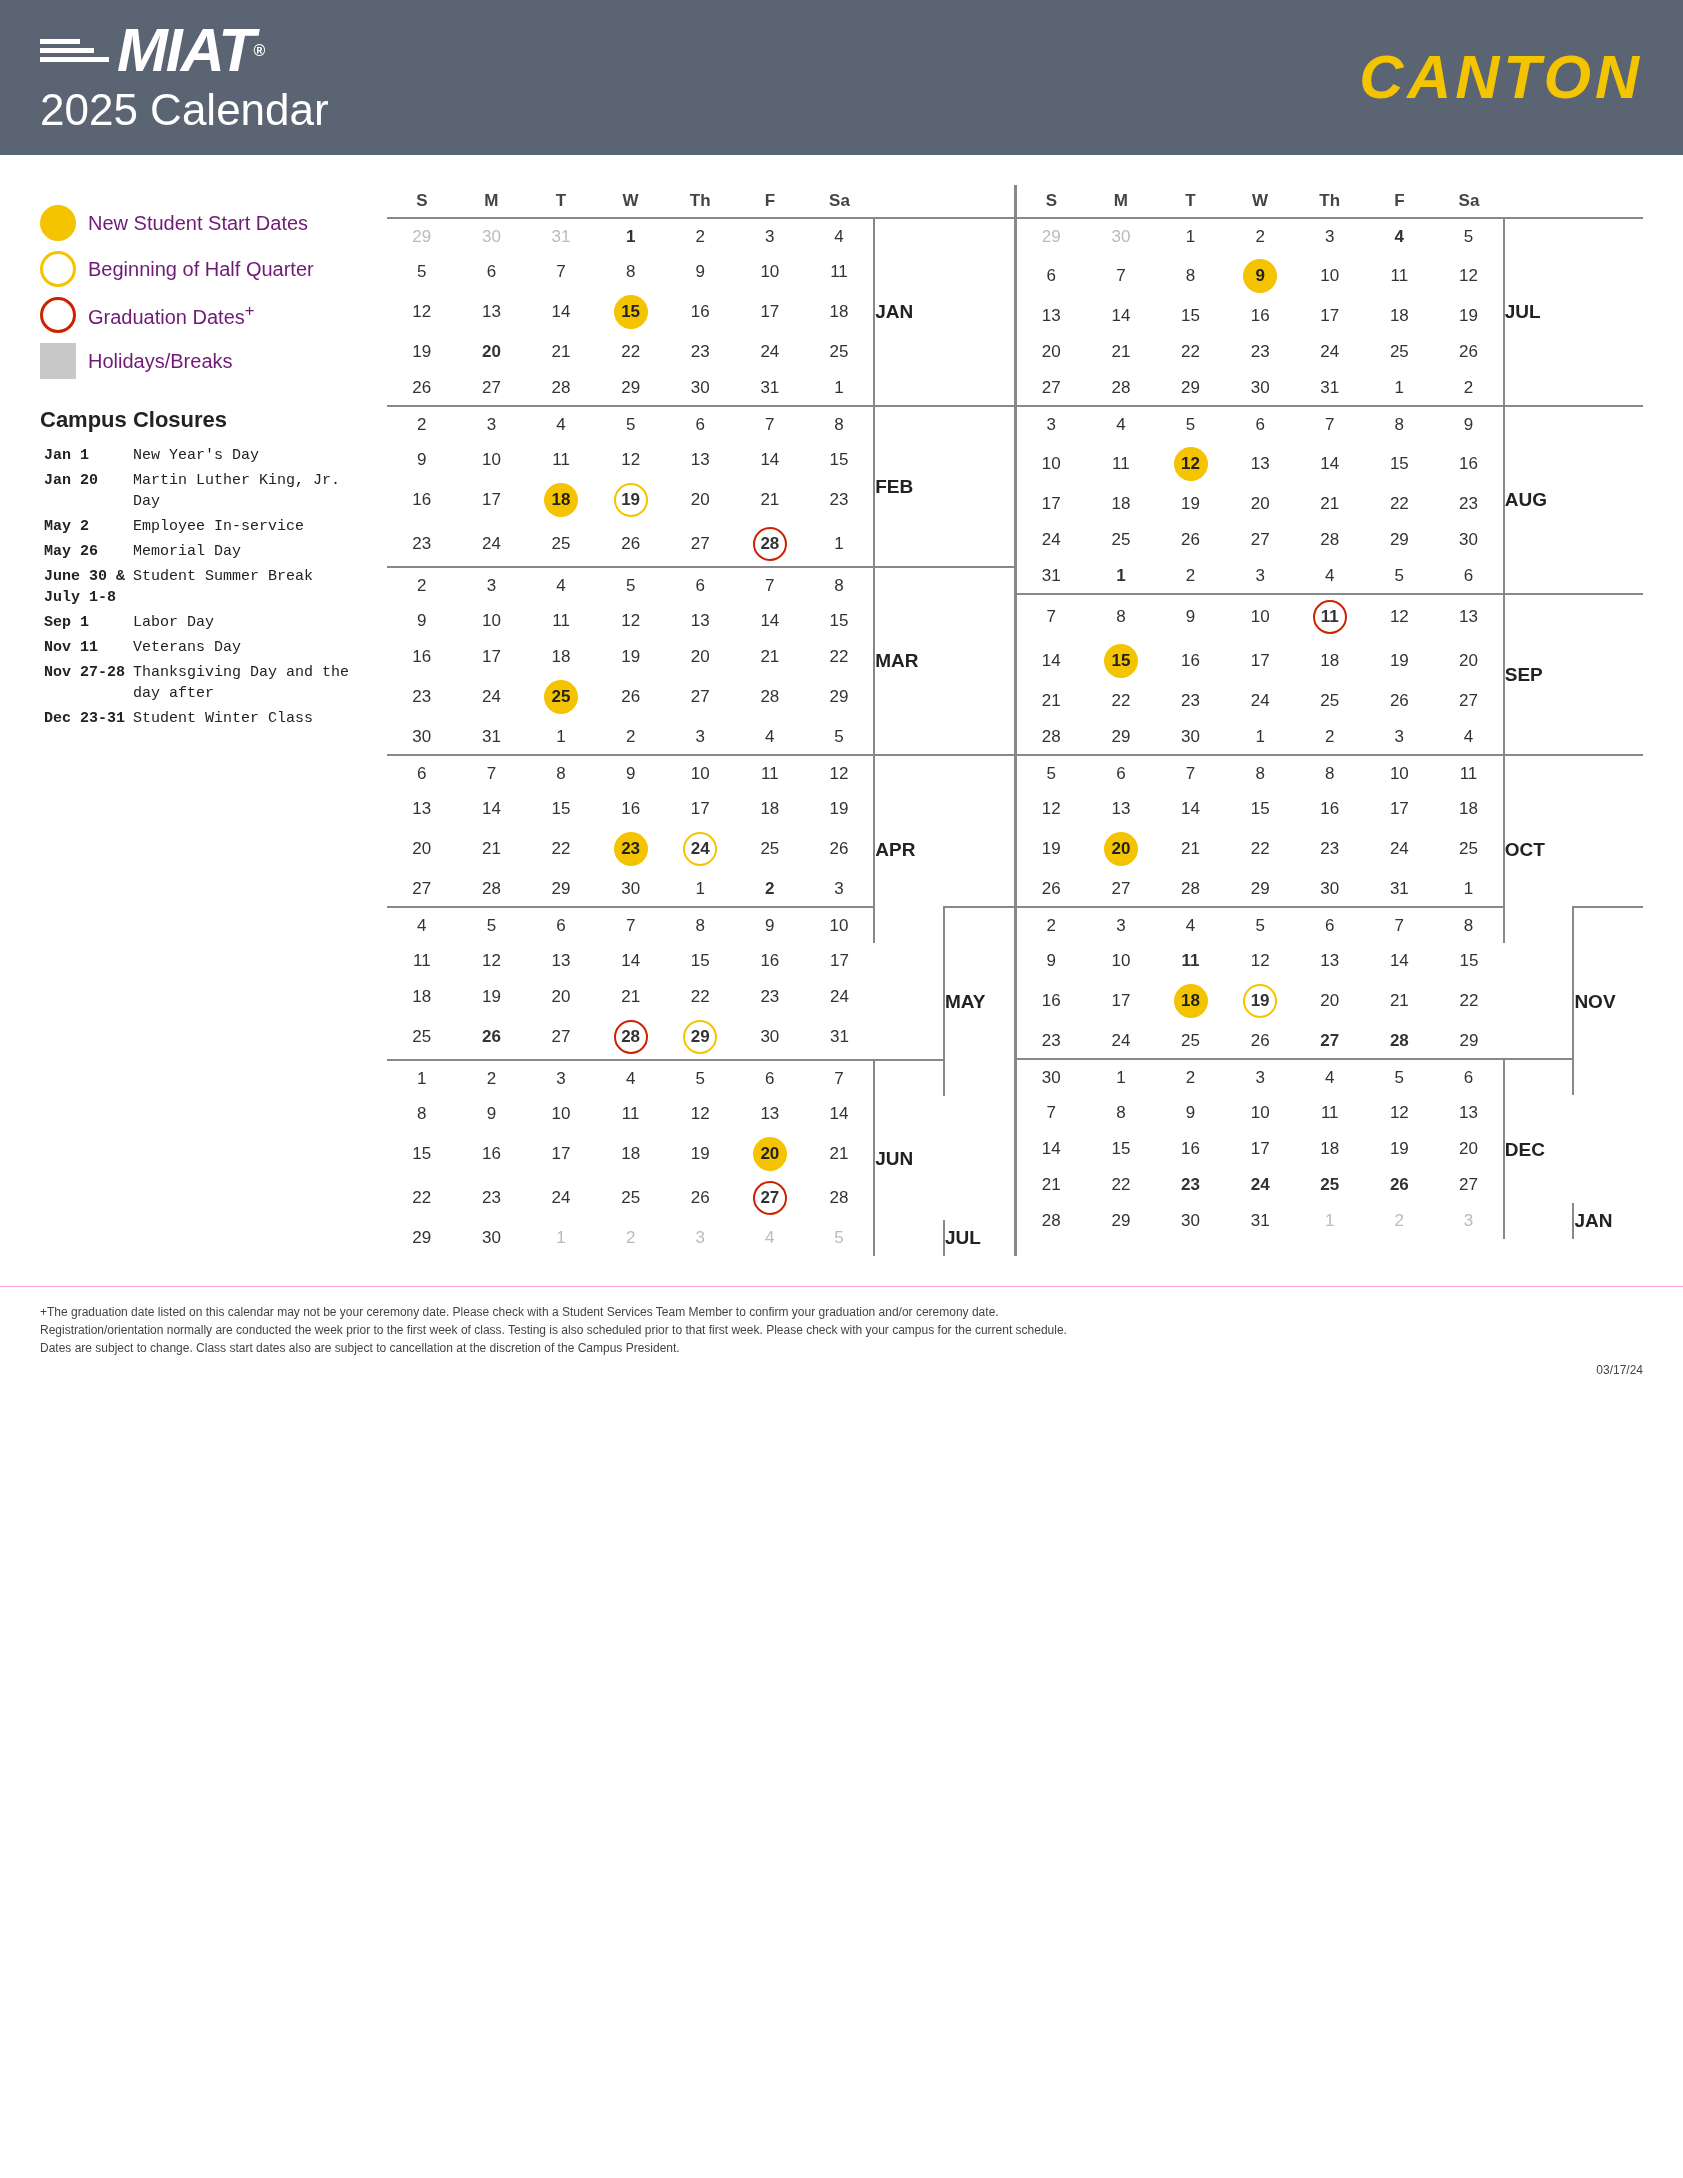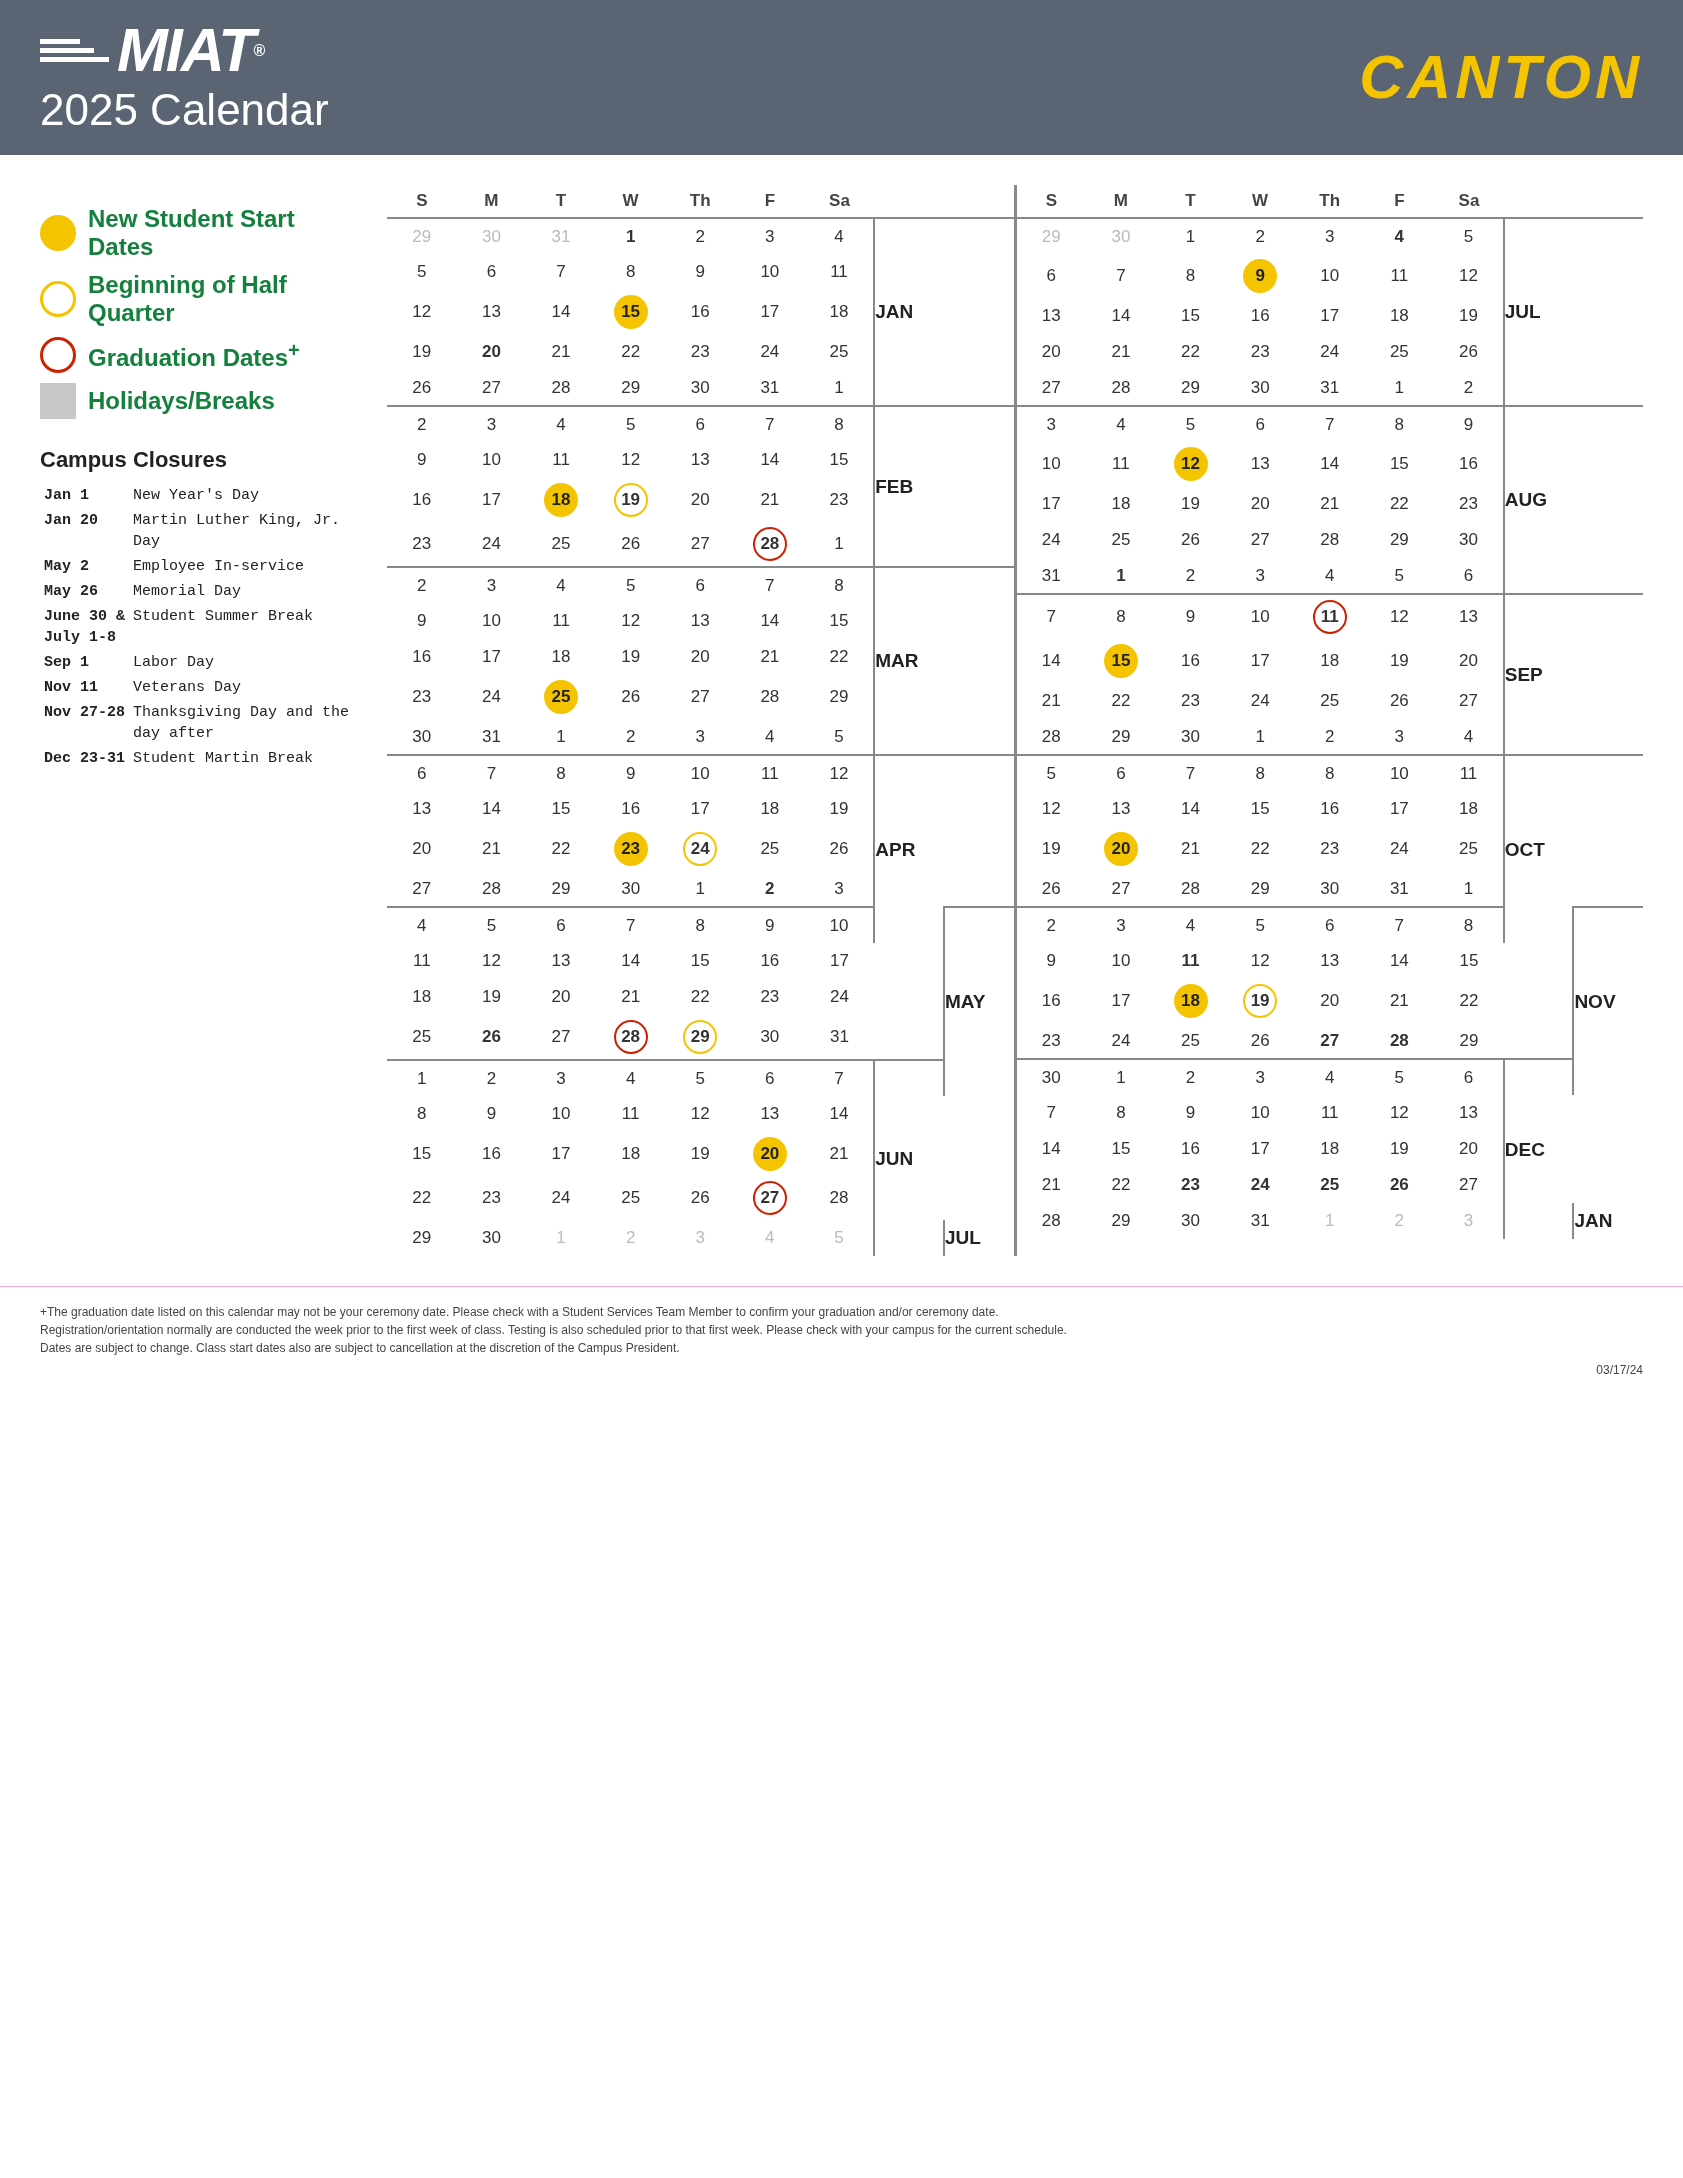--- a/index.html
+++ b/index.html
@@ -118,23 +118,23 @@
       border: 3px solid #cc2200;
       flex-shrink: 0;
     }
     .legend-square {
       width: 36px;
       height: 36px;
       background: #c8c8c8;
       flex-shrink: 0;
     }
     .legend-label {
-      font-size: 24px;
-      font-weight: 700;
-      color: #15803d;
+      font-size: 20px;
+      font-weight: 400;
+      color: #701a75;
     }
 
     .campus-closures {
       margin-top: 10px;
     }
     .campus-closures-title {
       font-size: 22px;
       font-weight: 900;
       color: #222;
       margin-bottom: 10px;
@@ -335,21 +335,21 @@
           <tr>
             <td class="closure-date">Nov 11</td>
             <td>Veterans Day</td>
           </tr>
           <tr>
             <td class="closure-date">Nov 27-28</td>
             <td>Thanksgiving Day and the day after</td>
           </tr>
           <tr>
             <td class="closure-date">Dec 23-31</td>
-            <td>Student Martin Break</td>
+            <td>Student Winter Class</td>
           </tr>
         </tbody>
       </table>
     </div>
   </div>
 
   <div class="calendars-container">
 
     <div style="display:flex; gap:0;">
 

